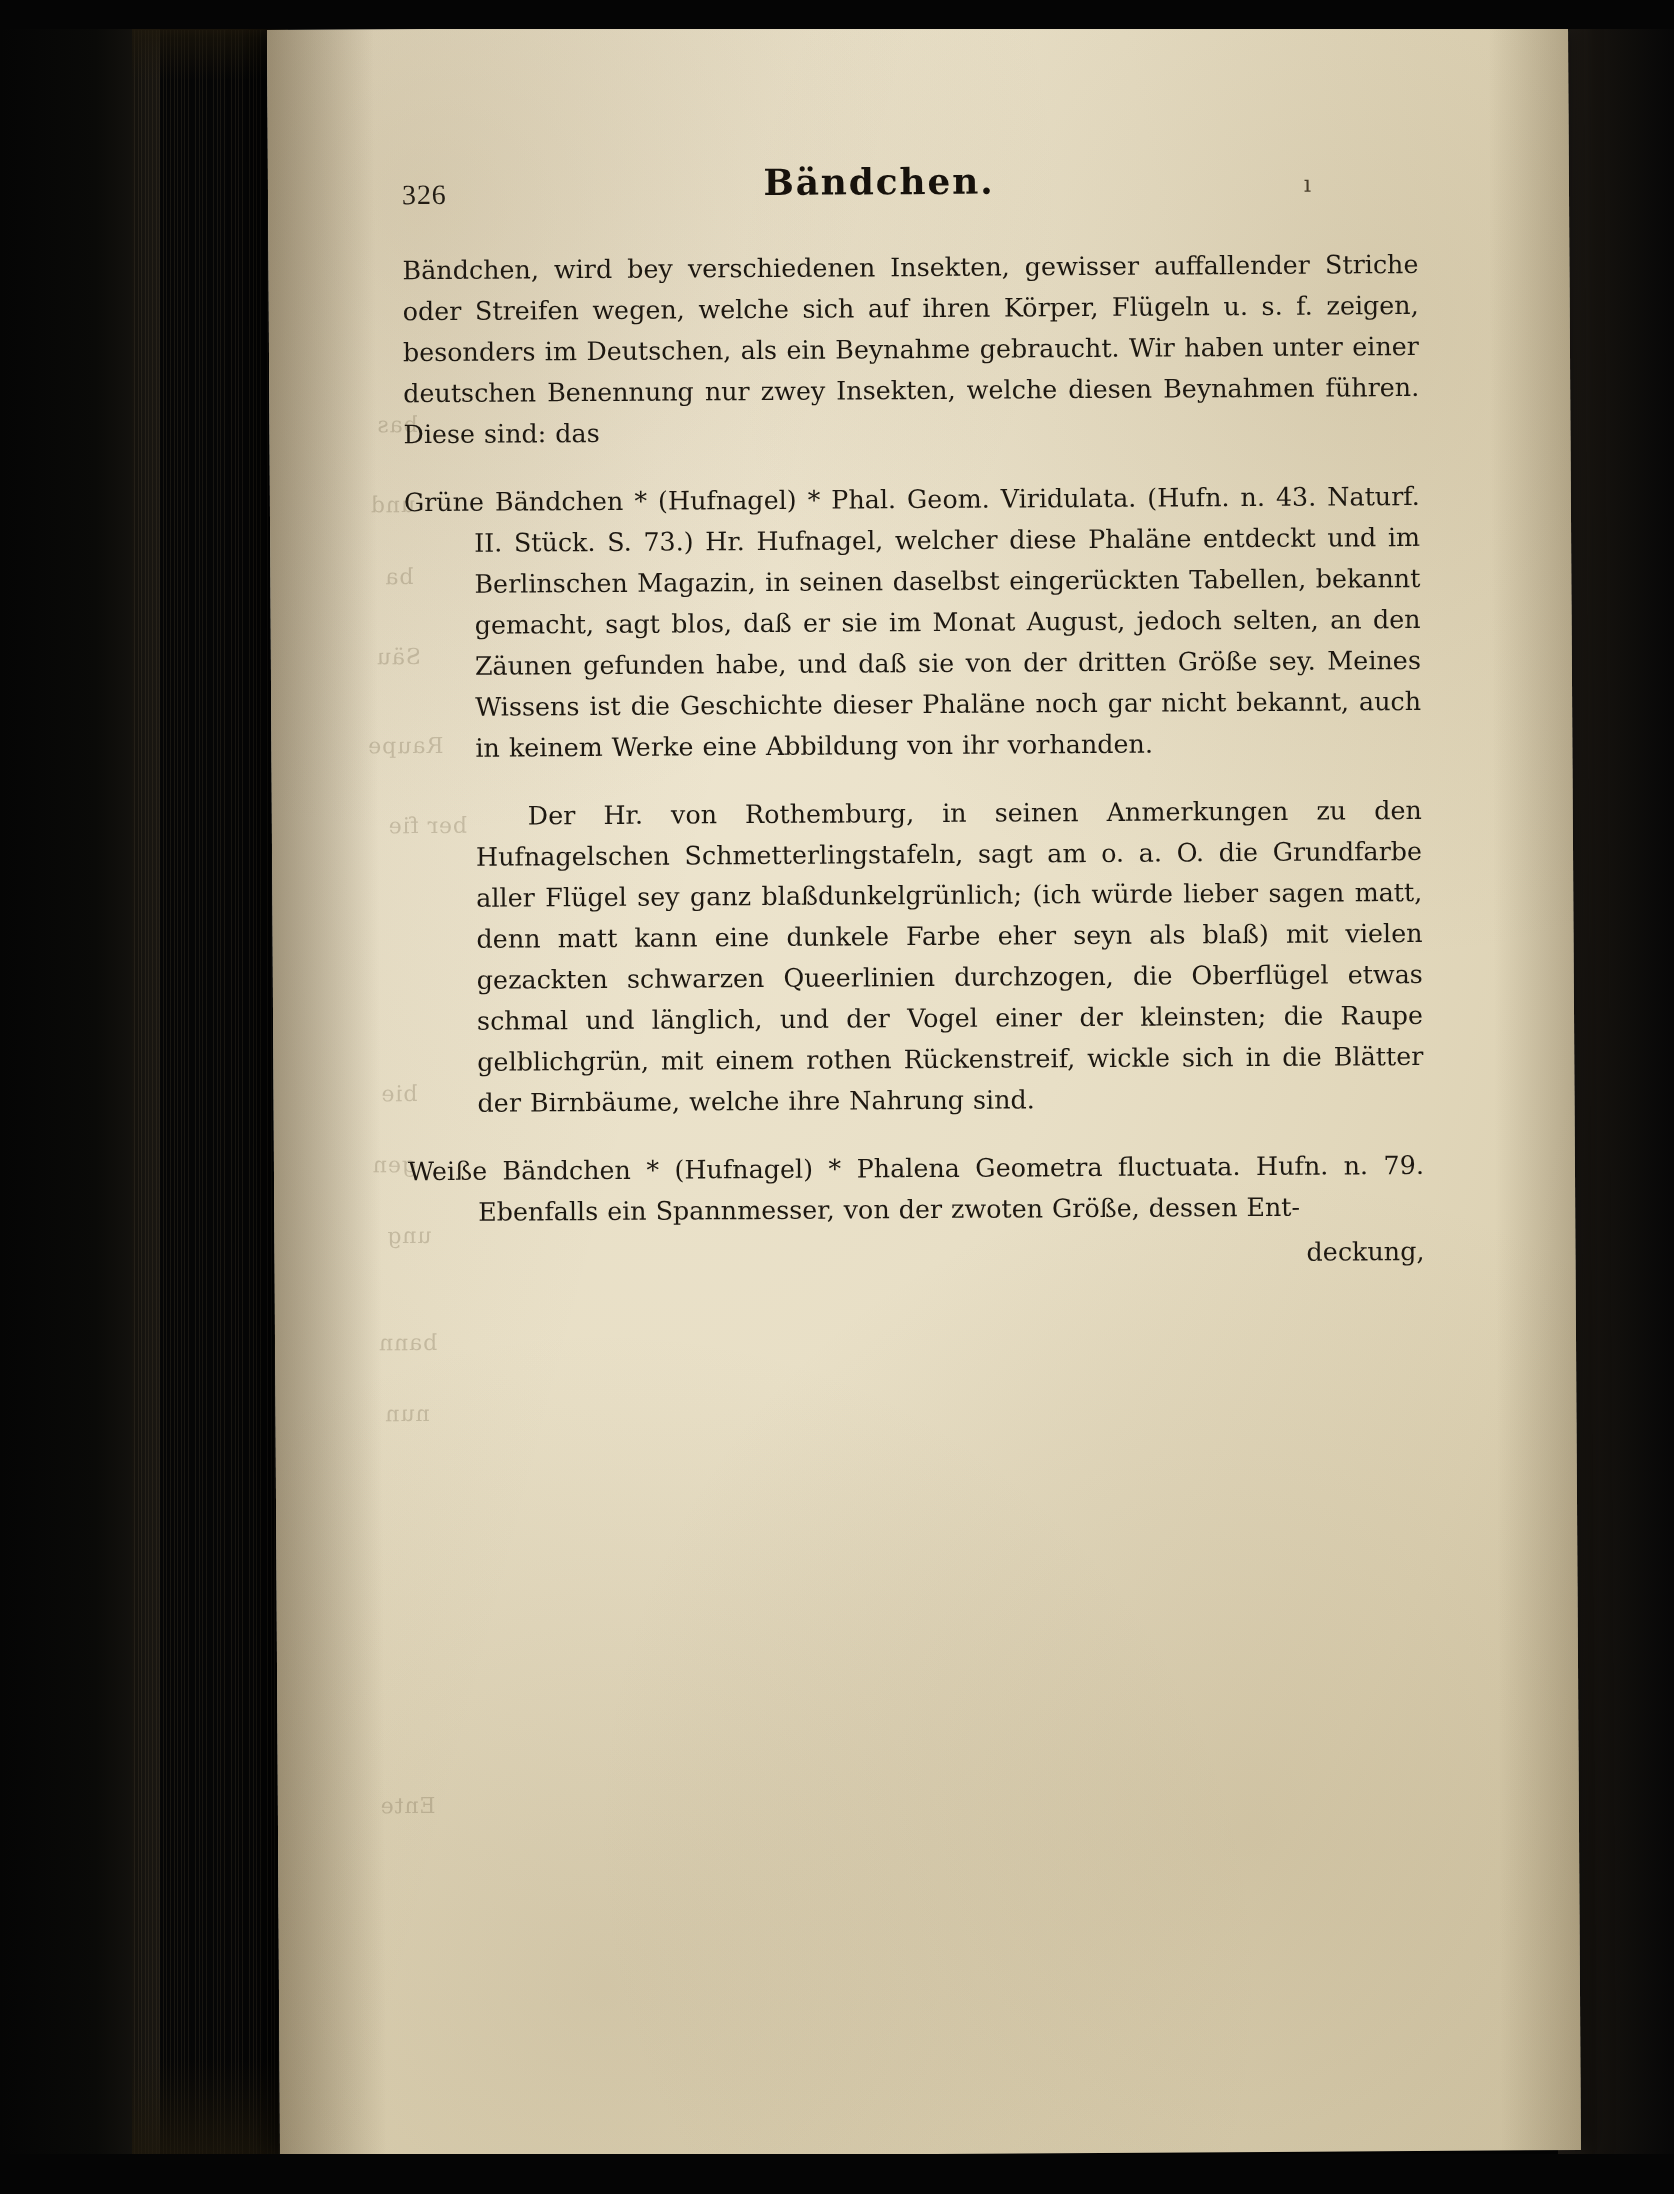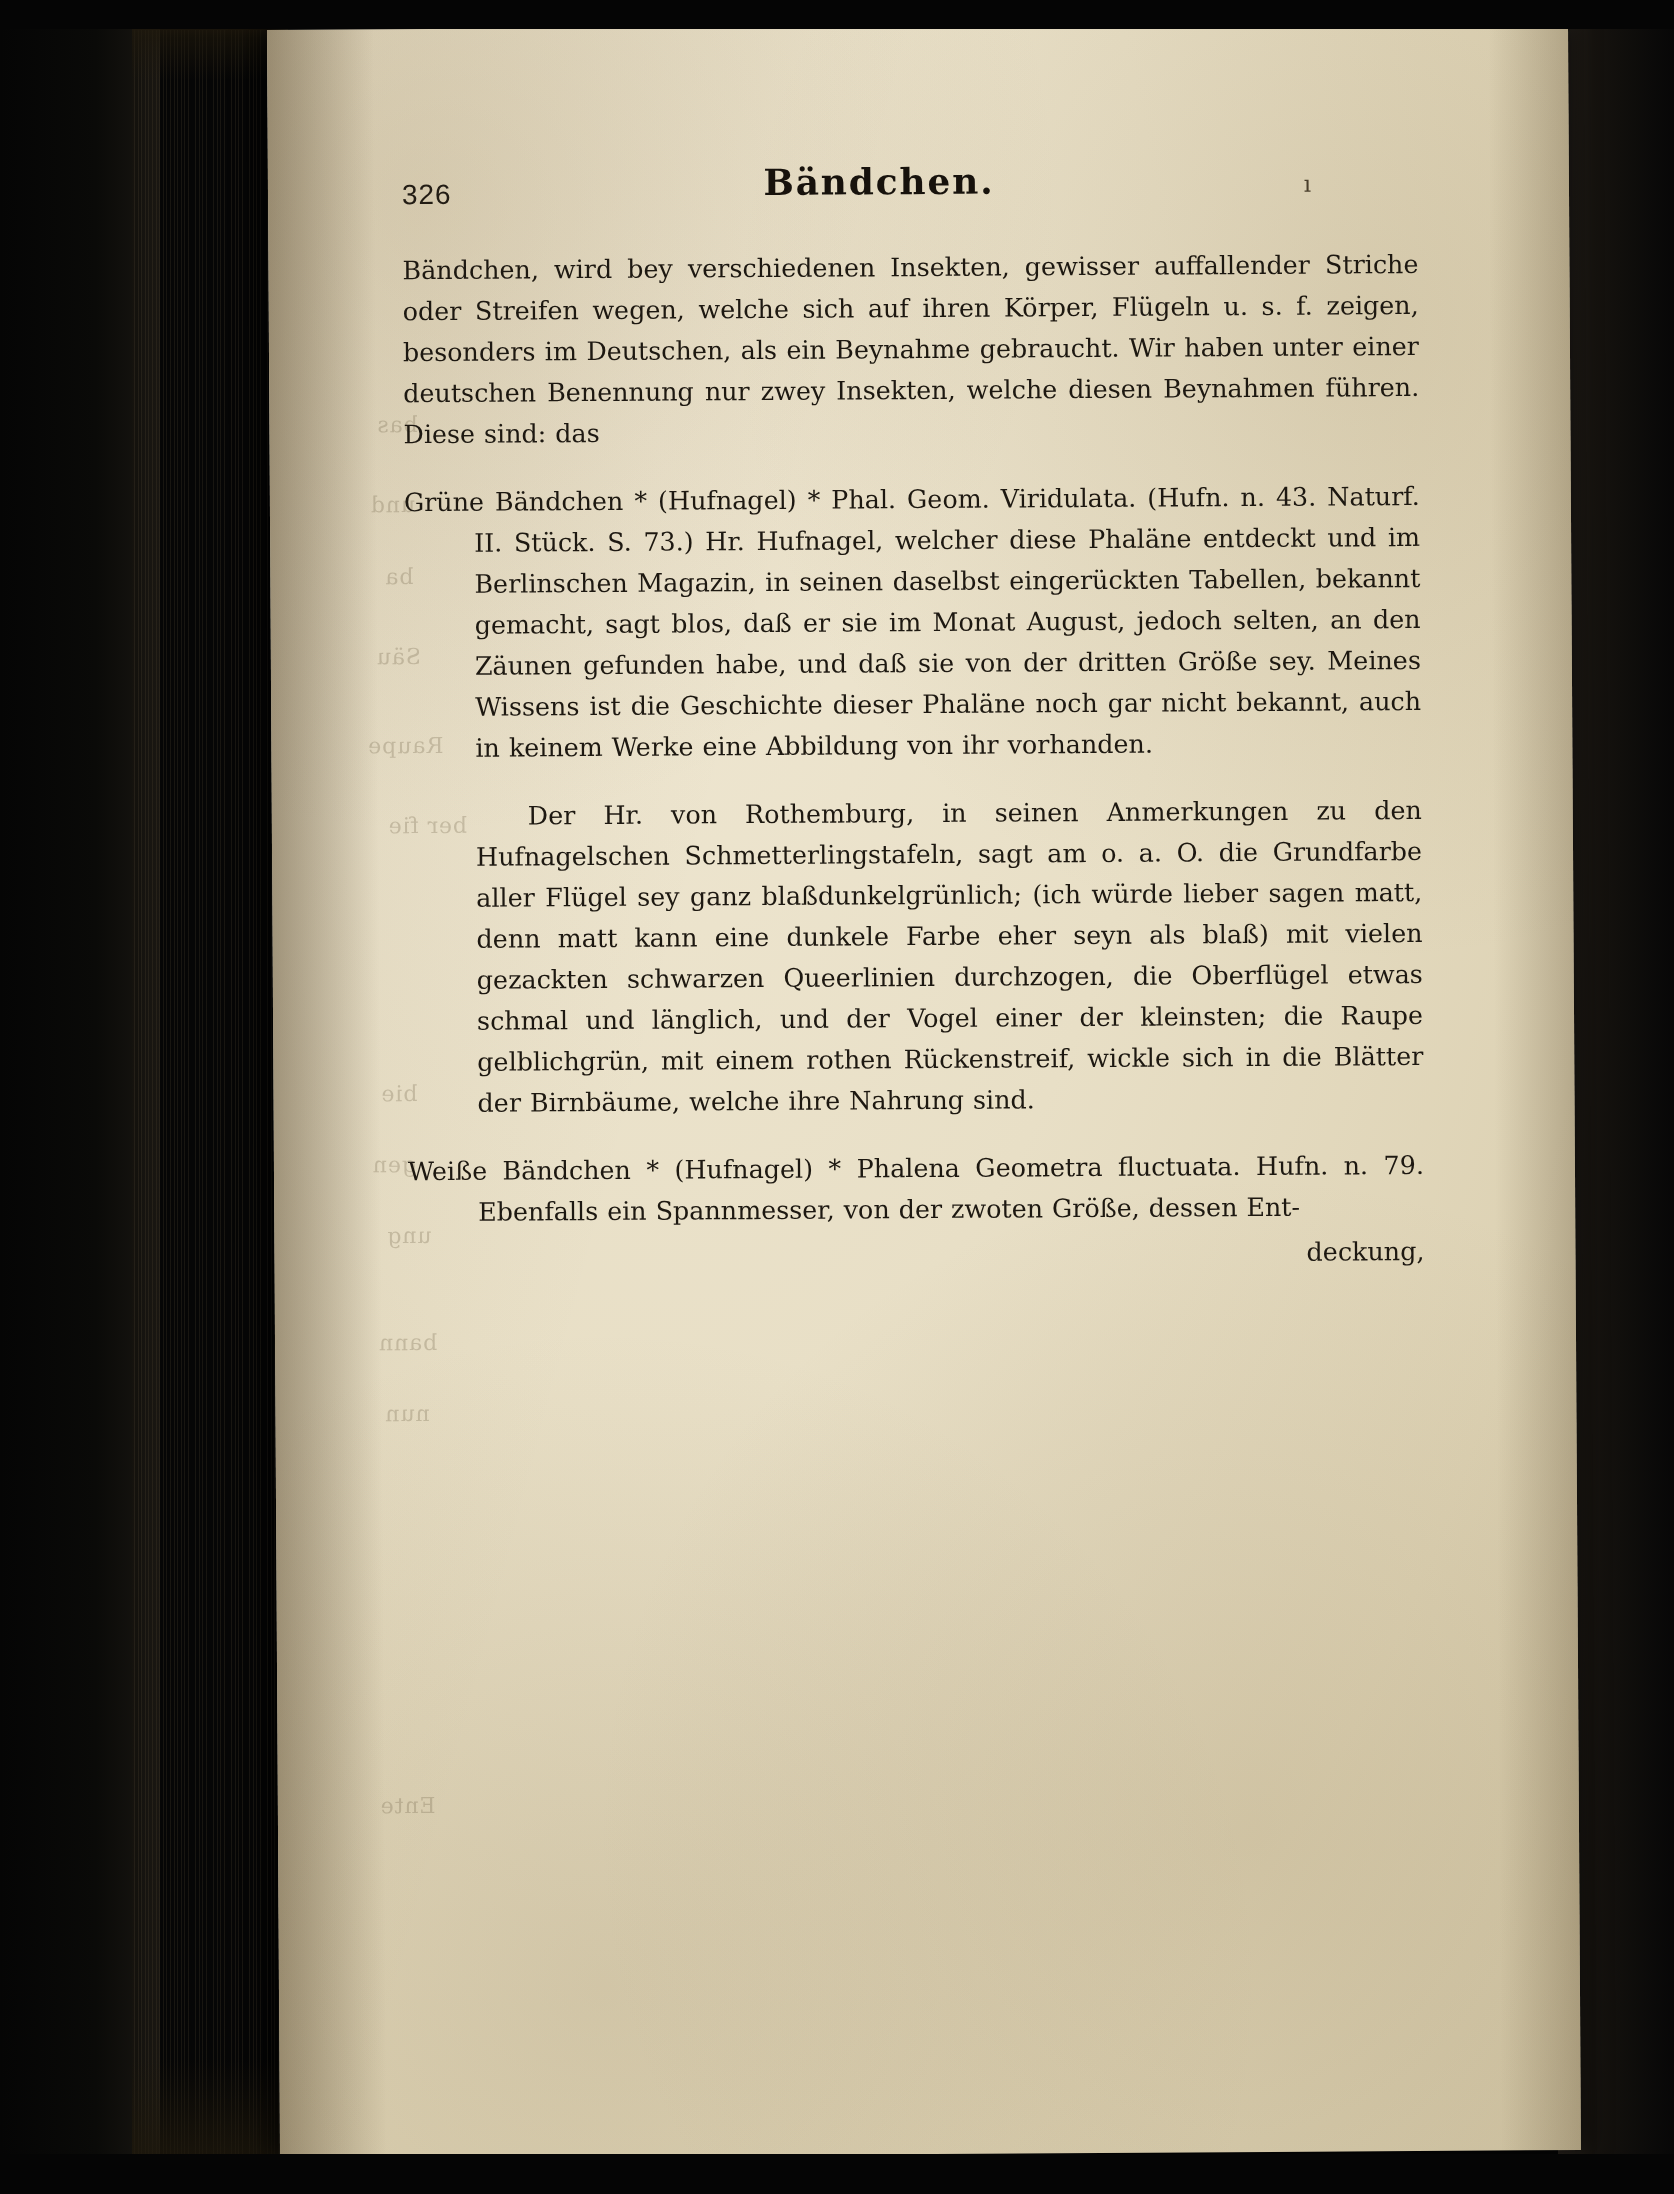--- a/index.html
+++ b/index.html
@@ -130,21 +130,21 @@
   }
 
   .header-row {
     position: relative;
     height: 53px;
     margin-bottom: 34px;
   }
   .folio {
     position: absolute;
     left: 0; top: 16px;
-    font-family: Liberation Sans, sans-serif;
+    font-family: Liberation Serif, serif;
     font-size: 28px;
     color: #221c14;
     letter-spacing: 0.9px;
   }
   .running-head {
     position: absolute;
     left: 0; right: 0; top: 0;
     text-align: center;
     font-family: "DejaVu Serif", serif;
     font-weight: bold;

